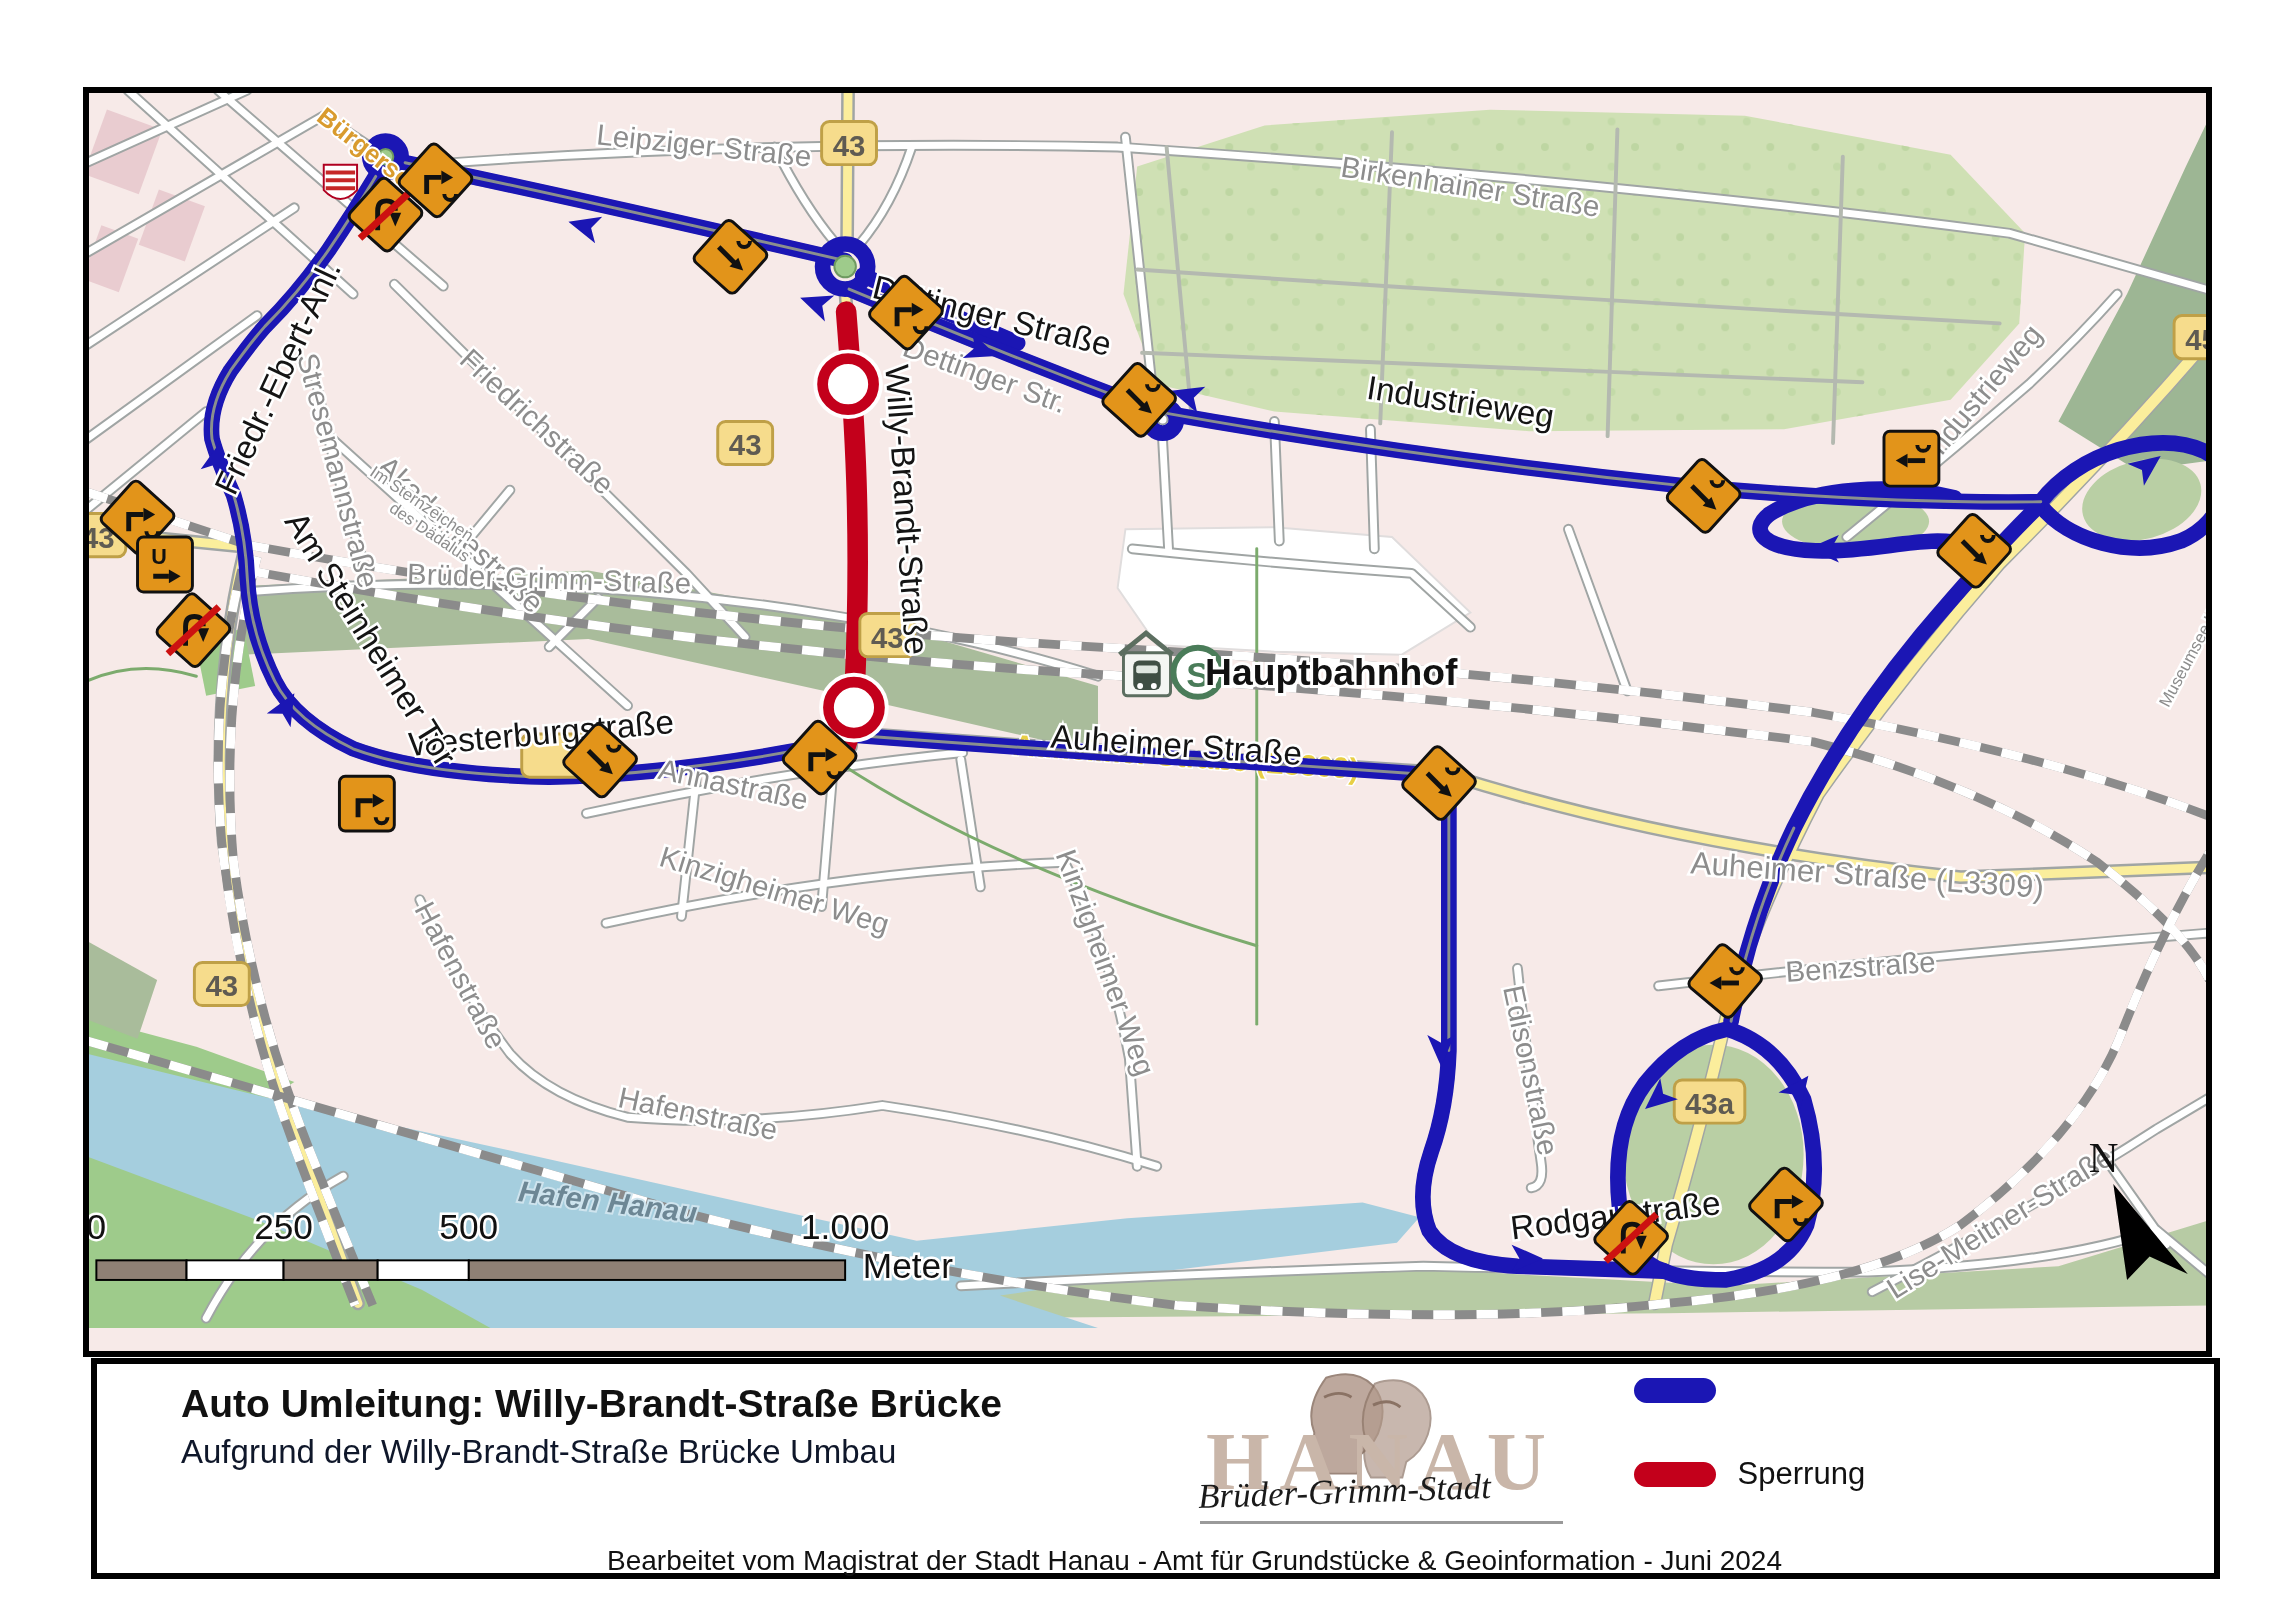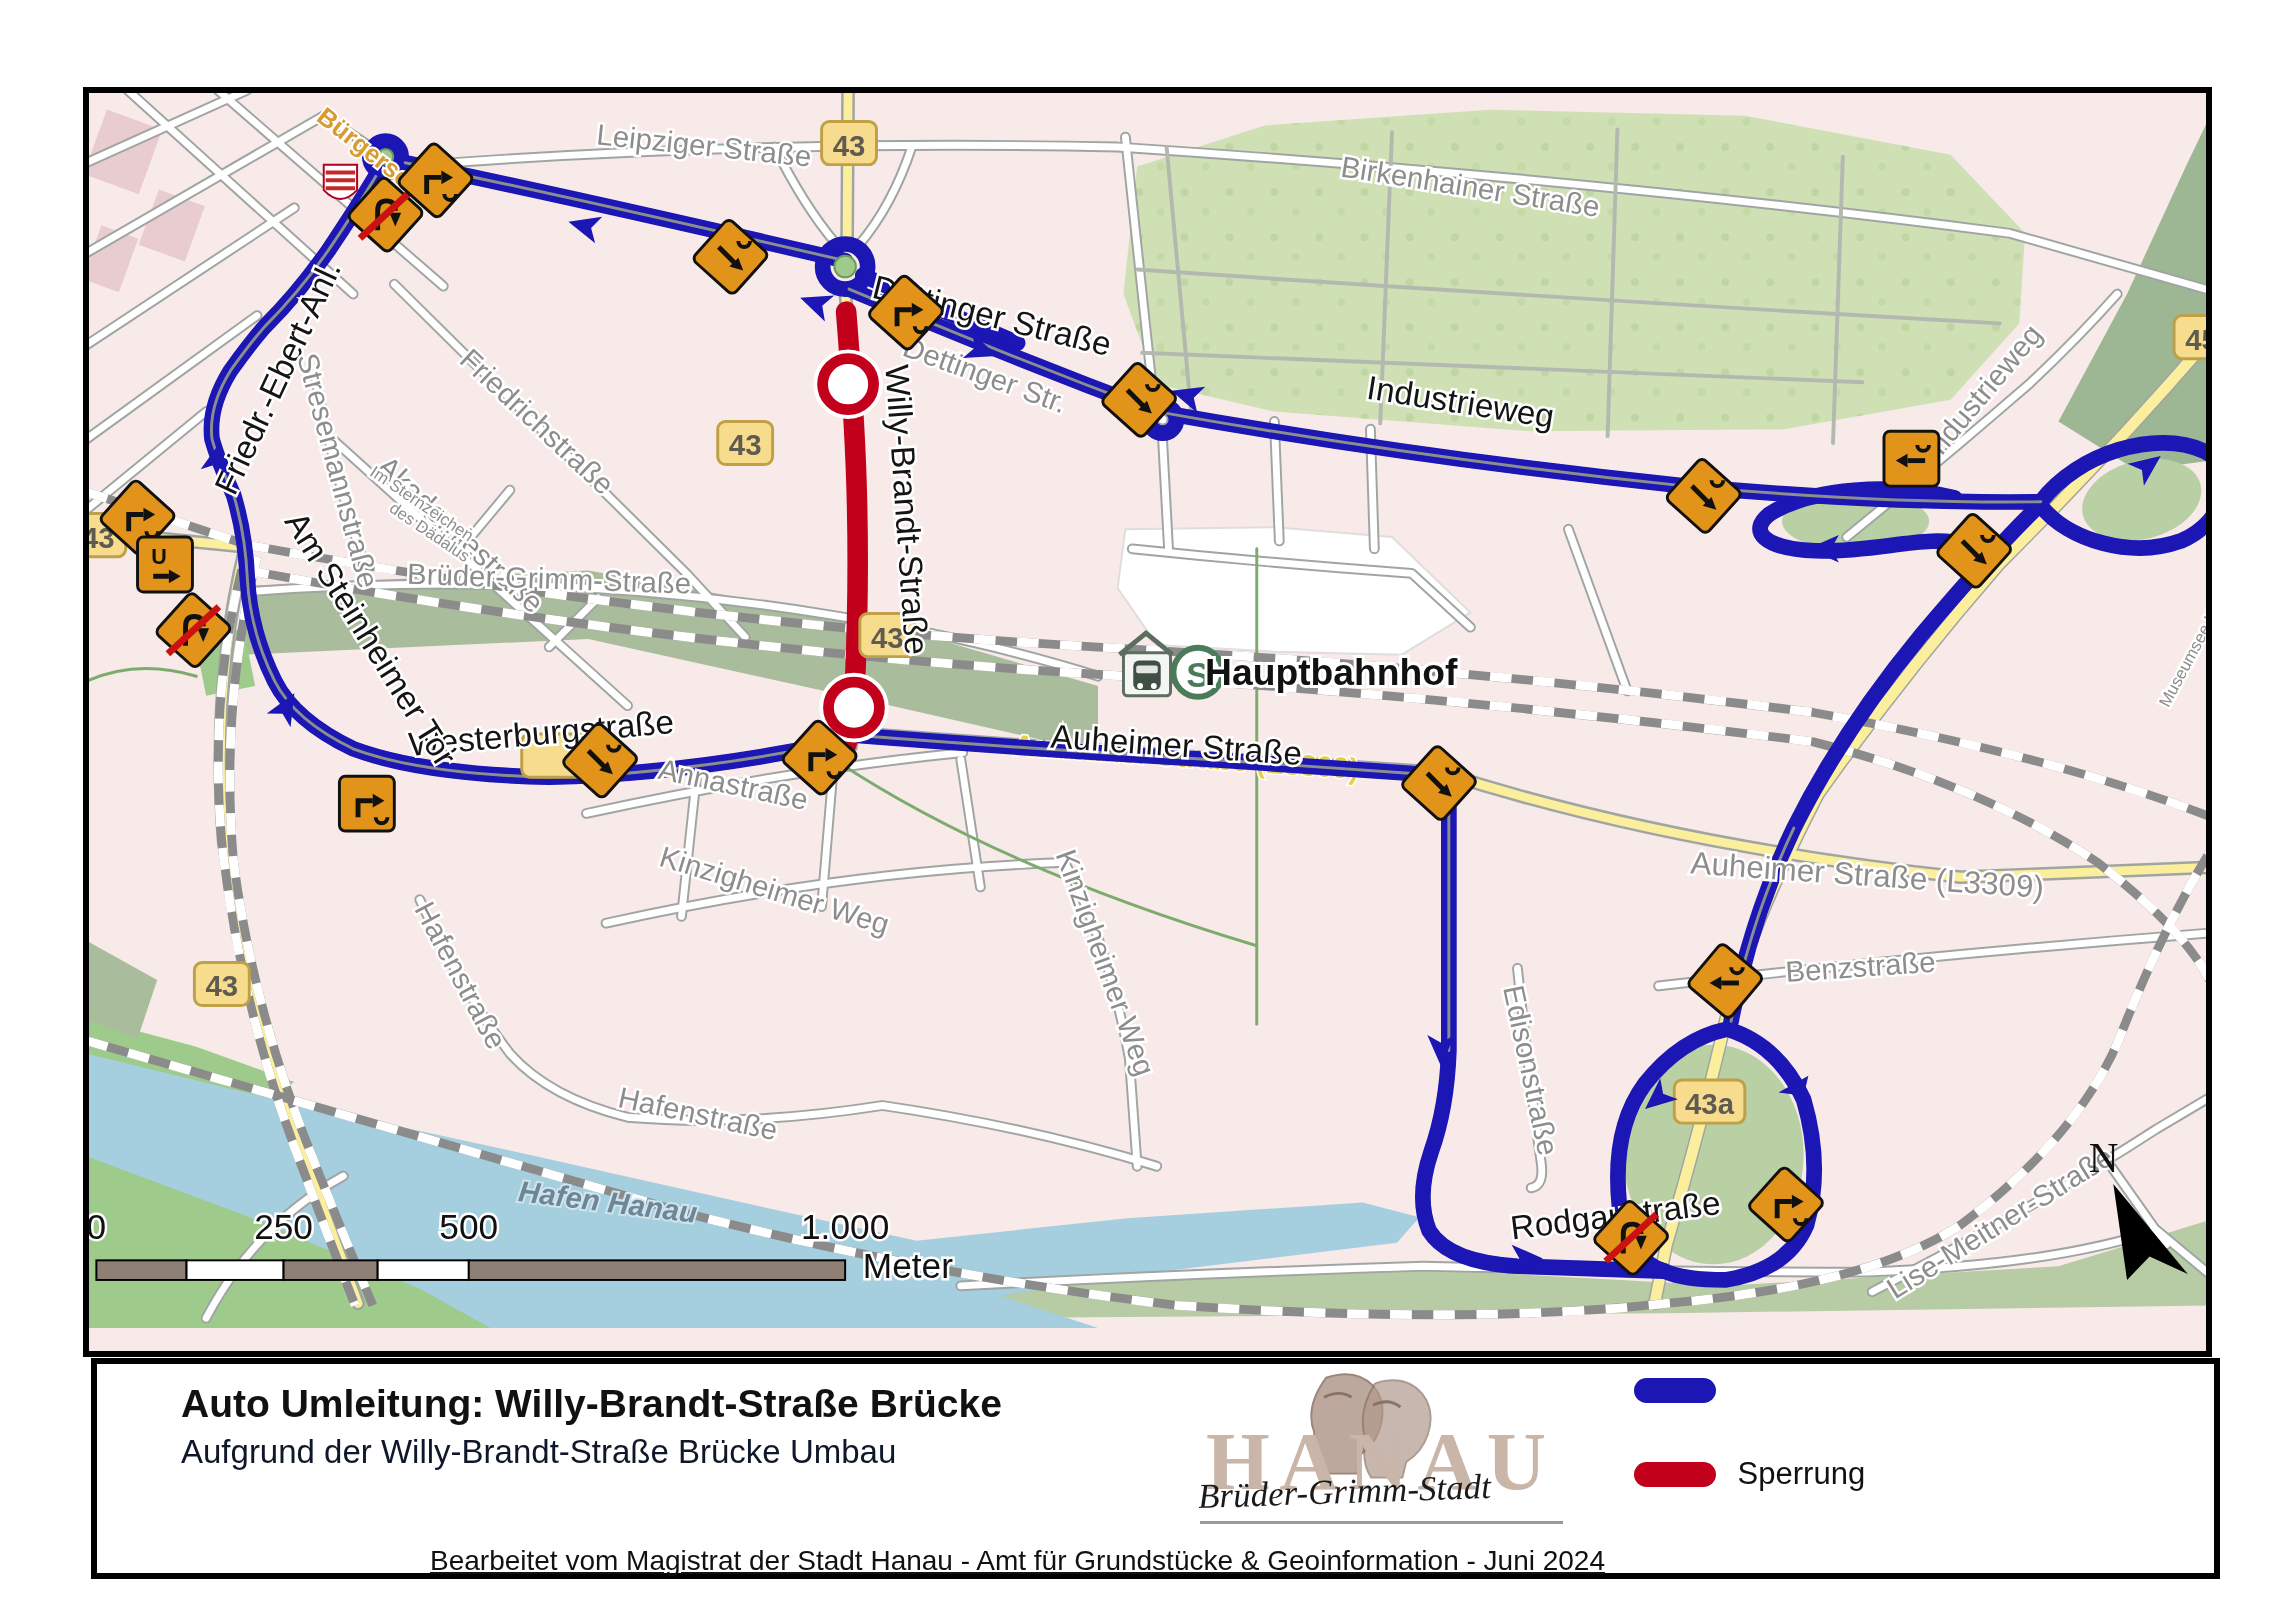--- a/index.html
+++ b/index.html
@@ -13,21 +13,21 @@
   .lbl-poi{fill:#d99b2e;stroke:#fff;stroke-width:4px;paint-order:stroke;font-size:26px;font-weight:bold;}
   .lbl-yellow{fill:#e8cf45;stroke:#fff;stroke-width:3px;paint-order:stroke;font-size:30px;font-weight:bold;}
   .shield-txt{fill:#5f5b52;font-weight:bold;font-size:30px;}
   .scale-txt{fill:#111;stroke:#fff;stroke-width:5px;paint-order:stroke;font-size:36px;}
   .panel{position:absolute;left:83px;top:1358px;width:2129px;height:221px;
          background:#fff;border:6.9px solid #000;box-sizing:border-box;margin-left:8px;}
   .map-frame{position:absolute;left:83px;top:87px;width:2129px;height:1270px;
          border:6.9px solid #000;box-sizing:border-box;pointer-events:none;}
   .title{position:absolute;left:84px;top:17.6px;font-size:39px;font-weight:bold;color:#111;}
   .subtitle{position:absolute;left:84px;top:69px;font-size:33px;color:#0f172a;}
-  .footer{position:absolute;left:333px;top:181px;width:1529px;text-align:left;font-size:28px;color:#111;text-decoration:underline;}
+  .footer{position:absolute;left:333px;top:181px;width:1529px;text-align:center;font-size:28px;color:#111;}
   .legend{position:absolute;left:1537px;top:7.8px;}
   .legend-row{position:absolute;display:flex;align-items:flex-start;}
   .pill{width:82px;height:25.5px;border-radius:12.7px;margin-right:21.6px;margin-top:5.9px;}
   .legend-label{font-size:31px;color:#111;line-height:1.15;}
   .logo{position:absolute;left:1023px;top:2px;width:461px;height:181px;}
   .logo-word{position:absolute;left:86px;top:49px;font-family:"Liberation Serif",serif;
              font-weight:bold;font-size:82px;letter-spacing:9.8px;color:#c9b6a9;}
   .logo-script{position:absolute;left:78px;top:106px;font-family:"Liberation Serif",serif;
              font-style:italic;font-size:35px;color:#1a1a1a;transform:rotate(-2deg);}
   .logo-line{position:absolute;left:80px;top:155px;width:363px;height:2.9px;background:#9a9a9a;}

